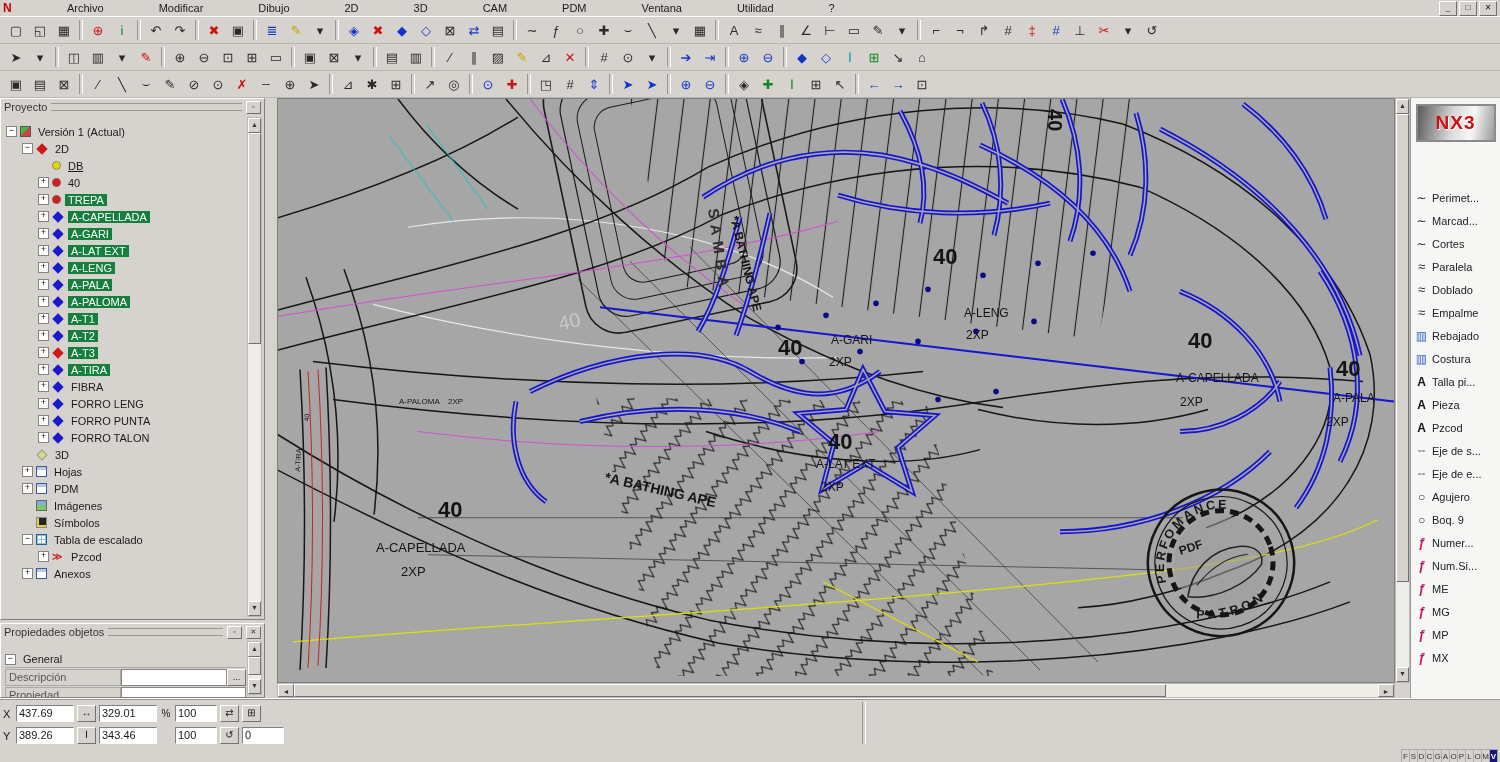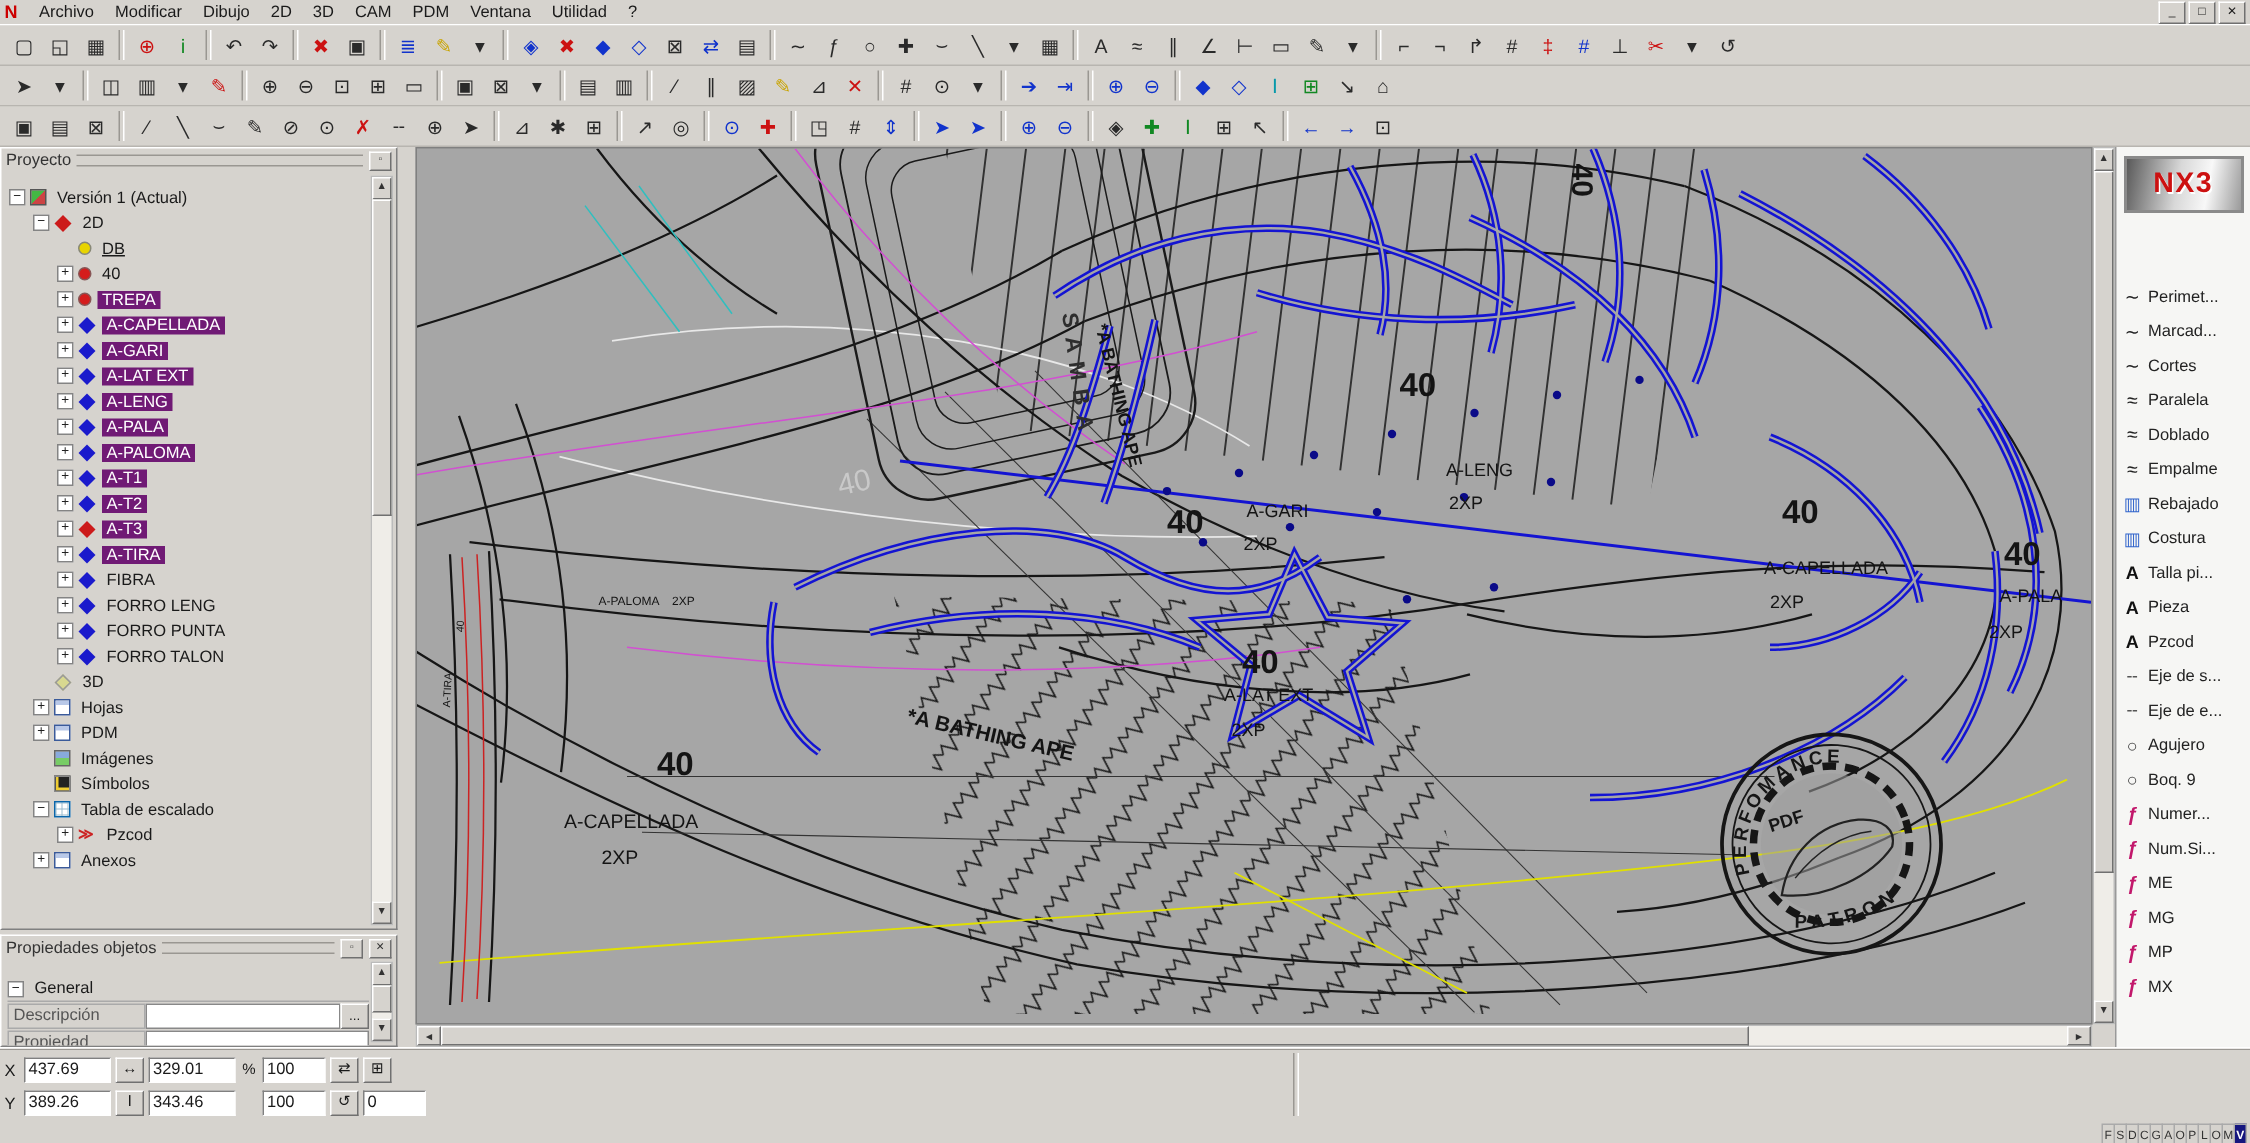--- a/index.html
+++ b/index.html
@@ -3,21 +3,21 @@
 <meta charset="utf-8">
 <style>
   html,body{margin:0;padding:0;}
   body{font-family:"Liberation Sans",sans-serif;background:#888;}
   .app{width:1500px;height:762px;background:#d6d3ce;position:relative;overflow:hidden;font-size:11px;color:#1a1a1a;}
 
   
   .menubar{height:16px;display:flex;align-items:center;background:#d6d3ce;border-bottom:1px solid #fff;padding-left:3px;}
   .appicon{color:#c00;font-weight:bold;font-size:12px;width:16px;flex:none;}
   .menuitems{display:flex;}
-  .menu-item{padding:1px 7px;font-size:11px;white-space:nowrap;}
+  .menu-item{padding:1px 7px;font-size:11px;white-space:nowrap;margin-left:41px;}
   .winbtns{margin-left:auto;display:flex;gap:2px;padding-right:3px;}
   .winbtn{width:16px;height:13px;font-size:8px;line-height:12px;text-align:center;background:#d6d3ce;border:1px solid;border-color:#fff #707070 #707070 #fff;}
 
   
   .toolbar{height:26px;display:flex;align-items:center;padding:0 4px;background:#d6d3ce;border-bottom:1px solid #b8b5b0;overflow:hidden;}
   .tbtn{width:24px;height:22px;flex:none;display:flex;align-items:center;justify-content:center;font-size:13px;color:#2a2a2a;}
   .tsep{width:2px;height:20px;flex:none;border-left:1px solid #9a9792;border-right:1px solid #fff;margin:0 3px;}
   .c-red{color:#cc1111}.c-blue{color:#1133cc}.c-green{color:#118822}
   .c-yellow{color:#c9a400}.c-cyan{color:#0899aa}
 
@@ -42,37 +42,37 @@
   .i-diamond-blue{width:8px;height:8px;background:#1a1acc;transform:rotate(45deg);margin:1px 6px 1px 2px;}
   .i-diamond-pale{width:8px;height:8px;background:#d8d890;border:1px solid #999;transform:rotate(45deg);margin:1px 6px 1px 2px;}
   .i-circle-yellow{width:9px;height:9px;border-radius:50%;background:#e8d400;border:1px solid #887;}
   .i-circle-red{width:9px;height:9px;border-radius:50%;background:#d41c1c;border:1px solid #855;}
   .i-sheet{background:#fff;border:1px solid #3a5a9a;box-shadow:inset 0 3px 0 #b8c8e8;}
   .i-image{background:linear-gradient(180deg,#88aadd 0 45%,#77cc66 45%);border:1px solid #666;}
   .i-symbol{background:#222;box-shadow:inset 2px -2px 0 #eecc33;border:1px solid #888;}
   .i-table{background:#fff;border:1px solid #0a66aa;background-image:linear-gradient(#99bbcc 1px,transparent 1px),linear-gradient(90deg,#99bbcc 1px,transparent 1px);background-size:4px 4px;}
   .i-arrows{width:auto;min-width:12px;color:#c22;font-size:10px;font-weight:bold;line-height:11px;}
   .tlabel{padding:0 3px;font-size:11px;}
-  .tlabel.sel{background:#701a75;color:#fff;}
+  .tlabel.sel{background:#15803d;color:#fff;}
 
   .sbar-v{display:flex;flex-direction:column;background:#efede8;border:1px solid #bbb;box-sizing:border-box;}
   .sbar-h{display:flex;background:#efede8;border:1px solid #bbb;box-sizing:border-box;}
   .sb-btn{flex:none;background:#d6d3ce;border:1px solid;border-color:#fff #707070 #707070 #fff;font-size:7px;color:#333;text-align:center;}
   .sbar-v .sb-btn{height:13px;line-height:12px;}
   .sbar-h .sb-btn{width:14px;line-height:13px;}
   .sb-thumb{flex:none;background:#d6d3ce;border:1px solid;border-color:#fff #707070 #707070 #fff;}
   .sb-track{flex:1;}
   .sb-up::before{content:"▲"}.sb-down::before{content:"▼"}.sb-left::before{content:"◄"}.sb-right::before{content:"►"}
   .tree-scroll{position:absolute;top:18px;right:2px;bottom:2px;width:15px;}
 
   .splitter-h{height:4px;}
   .props{height:84px;position:relative;overflow:hidden;}
   .prop-cat{display:flex;align-items:center;height:16px;margin:11px 18px 0 4px;gap:4px;border-bottom:1px solid #aaa;}
   .prop-row{display:flex;height:17px;margin:1px 18px 0 4px;}
-  .prop-label{width:92px;flex:none;background:#d6d3ce;border:1px solid #aaa;padding:1px 3px;font-size:11px;color:#555;box-sizing:border-box;}
+  .prop-label{width:116px;flex:none;background:#d6d3ce;border:1px solid #aaa;padding:1px 3px;font-size:11px;color:#555;box-sizing:border-box;}
   .prop-value{flex:1;background:#fff;border:1px solid #888;}
   .prop-more{width:17px;flex:none;background:#d6d3ce;border:1px solid;border-color:#fff #707070 #707070 #fff;text-align:center;font-size:9px;line-height:14px;}
   .props-scroll{position:absolute;top:17px;right:2px;bottom:2px;width:15px;}
 
   .vsplit{width:12px;flex:none;}
 
   .canvas-col{flex:1;display:grid;grid-template-columns:1fr 15px;grid-template-rows:1fr 15px;}
   .canvas-wrap{position:relative;border:1px solid #808080;background:#a6a6a6;overflow:hidden;}
   .canvas-wrap svg{display:block;width:100%;height:100%;}
   .corner{background:#d6d3ce;}

